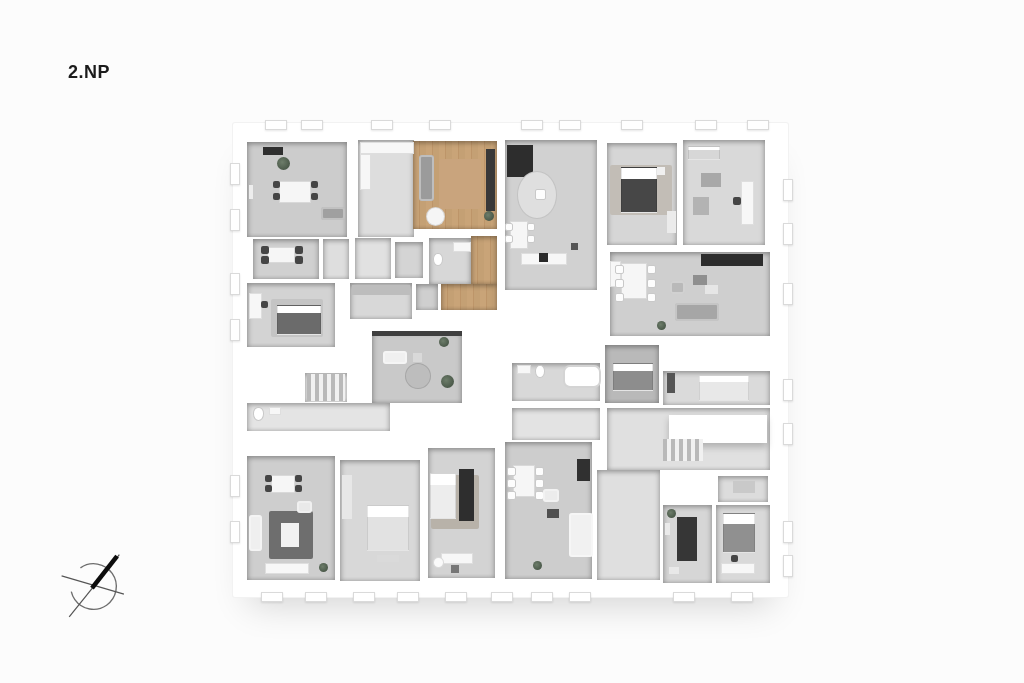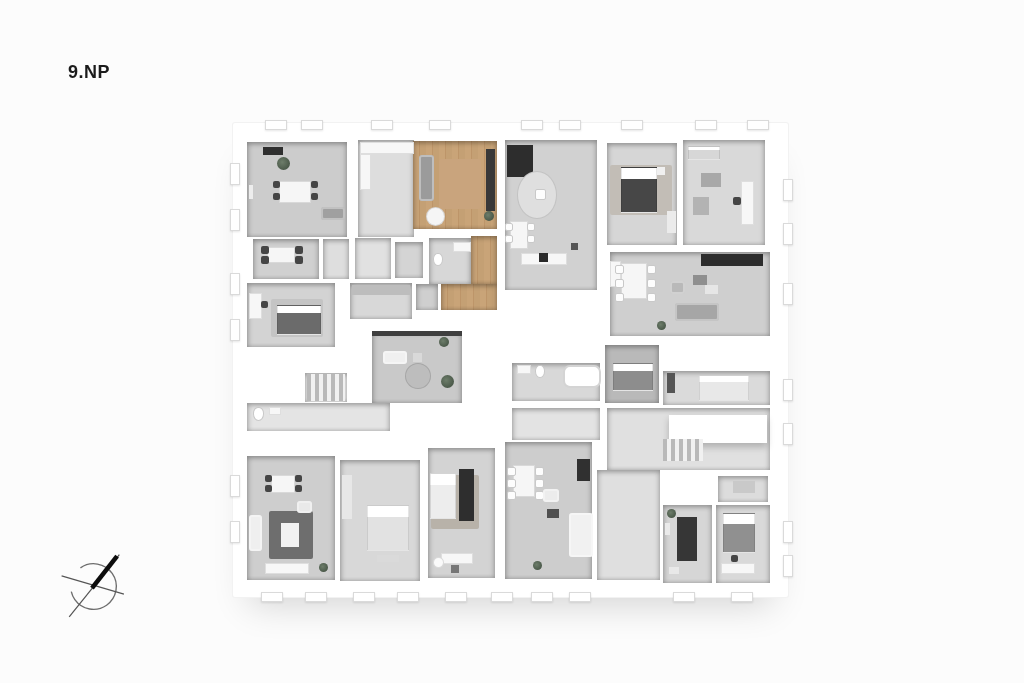--- a/index.html
+++ b/index.html
@@ -40,21 +40,21 @@
   .f-canopy{background:#ffffff;box-shadow:0 4px 7px rgba(0,0,0,.22);}
   .f-rect{}
   .window-mark{
     position:absolute;background:#ffffff;border:1px solid #dadada;
     box-shadow:0 1px 2px rgba(0,0,0,.10);
   }
 </style>
 </head>
 <body style="background: rgb(252, 252, 252);">
 
-<div class="floor-label">9.NP</div>
+<div class="floor-label">2.NP</div>
 
 <div id="plan" style="left: 233px; top: 123px; width: 555px; height: 474px;">
     <div class="room" style="background: rgb(204, 204, 204); left: 14px; top: 19px; width: 100px; height: 95px;"></div>
     <div class="room" style="background: rgb(221, 221, 221); left: 125px; top: 17px; width: 56px; height: 97px;"></div>
     <div class="room wood" style="left: 180px; top: 18px; width: 84px; height: 88px;"></div>
     <div class="room" style="background: rgb(215, 215, 215); left: 196px; top: 115px; width: 42px; height: 46px;"></div>
     <div class="room wood" style="left: 238px; top: 113px; width: 26px; height: 48px;"></div>
     <div class="room wood" style="left: 208px; top: 161px; width: 56px; height: 26px;"></div>
     <div class="room" style="background: rgb(209, 209, 209); left: 272px; top: 17px; width: 92px; height: 150px;"></div>
     <div class="room" style="background: rgb(214, 214, 214); left: 374px; top: 20px; width: 70px; height: 102px;"></div>

